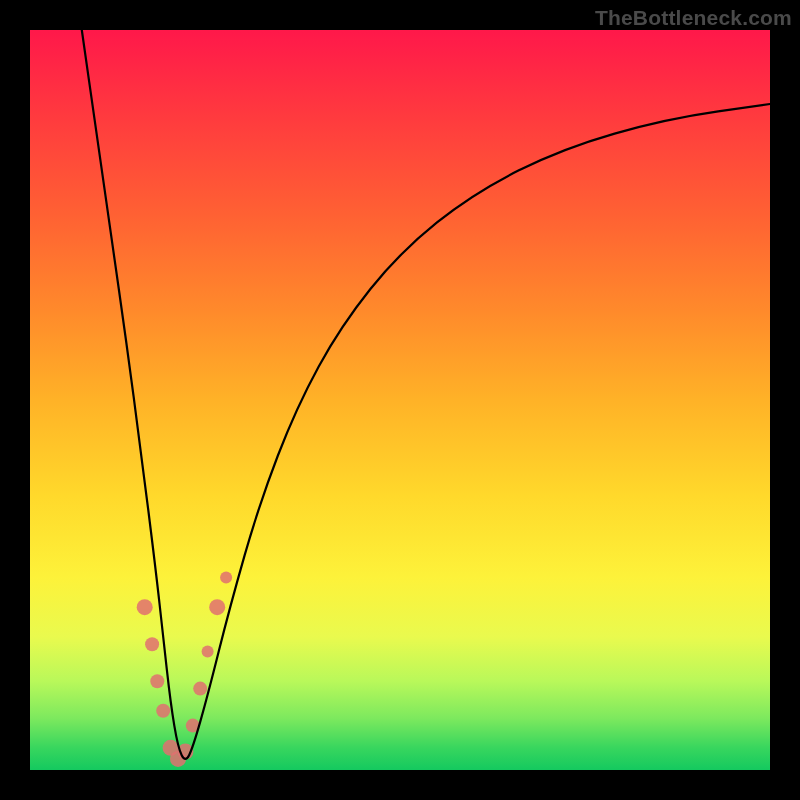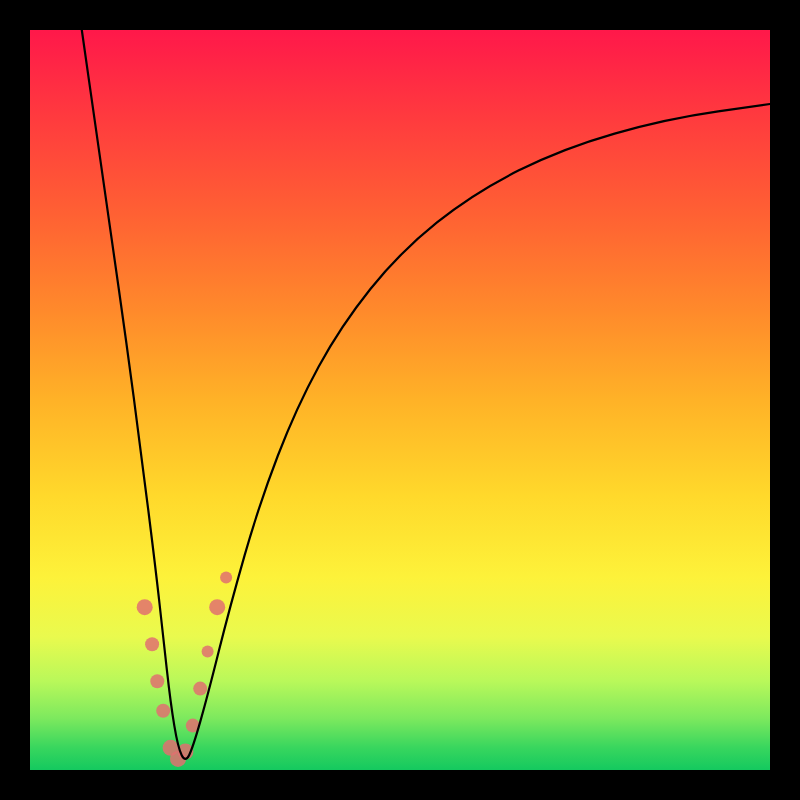--- a/index.html
+++ b/index.html
@@ -79,13 +79,14 @@
           <circle cx="162.8" cy="695.6" r="7" fill="#e17070" fill-opacity="0.85"></circle>
           <circle cx="170.2" cy="658.6" r="7" fill="#e17070" fill-opacity="0.85"></circle>
           <circle cx="177.6" cy="621.6" r="6" fill="#e17070" fill-opacity="0.85"></circle>
           <circle cx="187.2" cy="577.2" r="8" fill="#e17070" fill-opacity="0.85"></circle>
           <circle cx="196.1" cy="547.6" r="6" fill="#e17070" fill-opacity="0.85"></circle>
         </g>
       <path id="curve-path" fill="none" stroke="#000000" stroke-width="2.2" stroke-linecap="round" stroke-linejoin="round" d="M 51.8 0.0 Q 51.8 0.0 59.2 51.8 Q 66.6 103.6 74.0 155.4 Q 81.4 207.2 88.8 259.0 Q 96.2 310.8 103.6 366.3 Q 111.0 421.8 118.4 481.0 Q 125.8 540.2 129.5 573.5 Q 133.2 606.8 136.9 640.1 Q 140.6 673.4 144.3 695.6 Q 148.0 717.8 151.7 725.2 Q 155.4 732.6 159.1 725.2 Q 162.8 717.8 170.2 691.9 Q 177.6 666.0 188.7 621.6 Q 199.8 577.2 214.6 525.4 Q 229.4 473.6 247.9 425.5 Q 266.4 377.4 288.6 336.7 Q 310.8 296.0 340.4 259.0 Q 370.0 222.0 407.0 192.4 Q 444.0 162.8 488.4 140.6 Q 532.8 118.4 584.6 103.6 Q 636.4 88.8 688.2 81.4 T 740.0 74.0 "></path>
     </svg>
   </div>
 
+  <div class="watermark">TheBottleneck.com</div>
 </div>
 
 </body></html>

